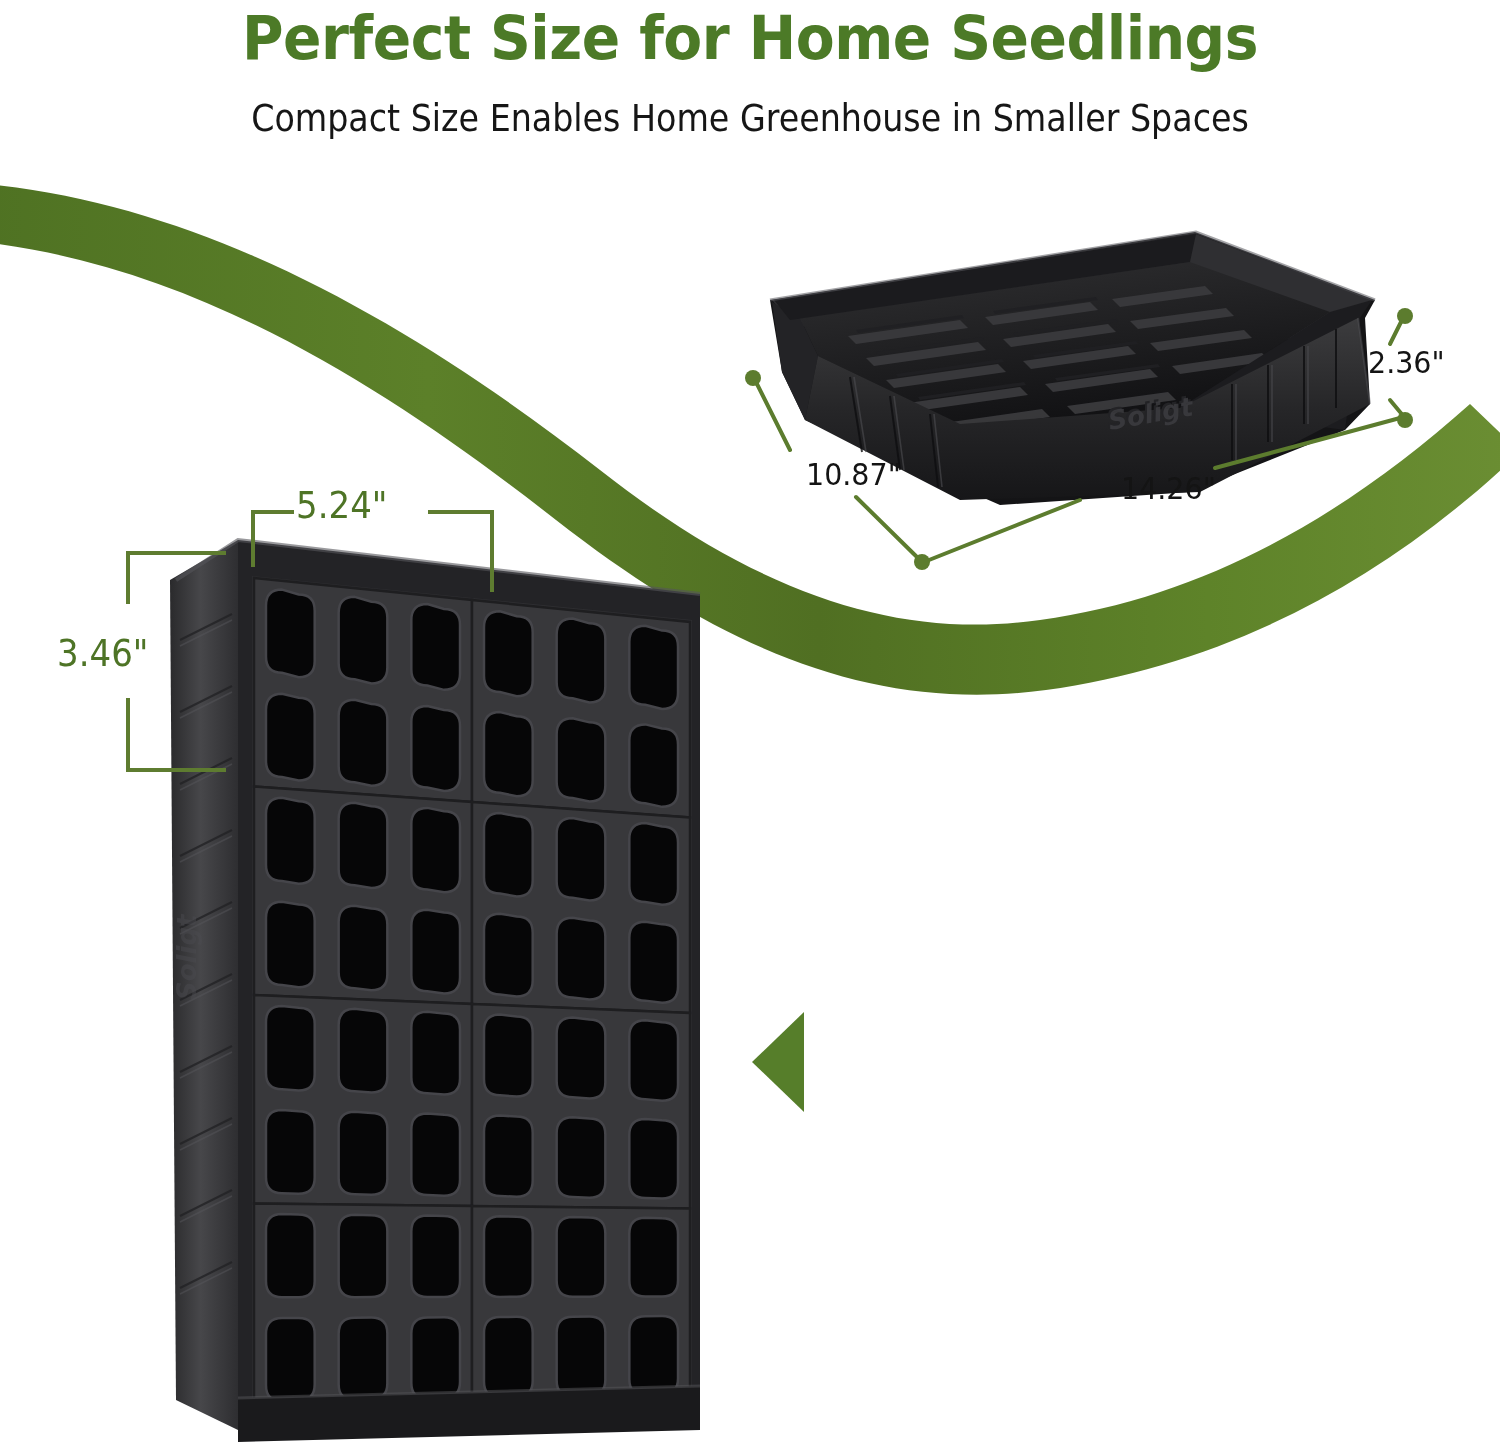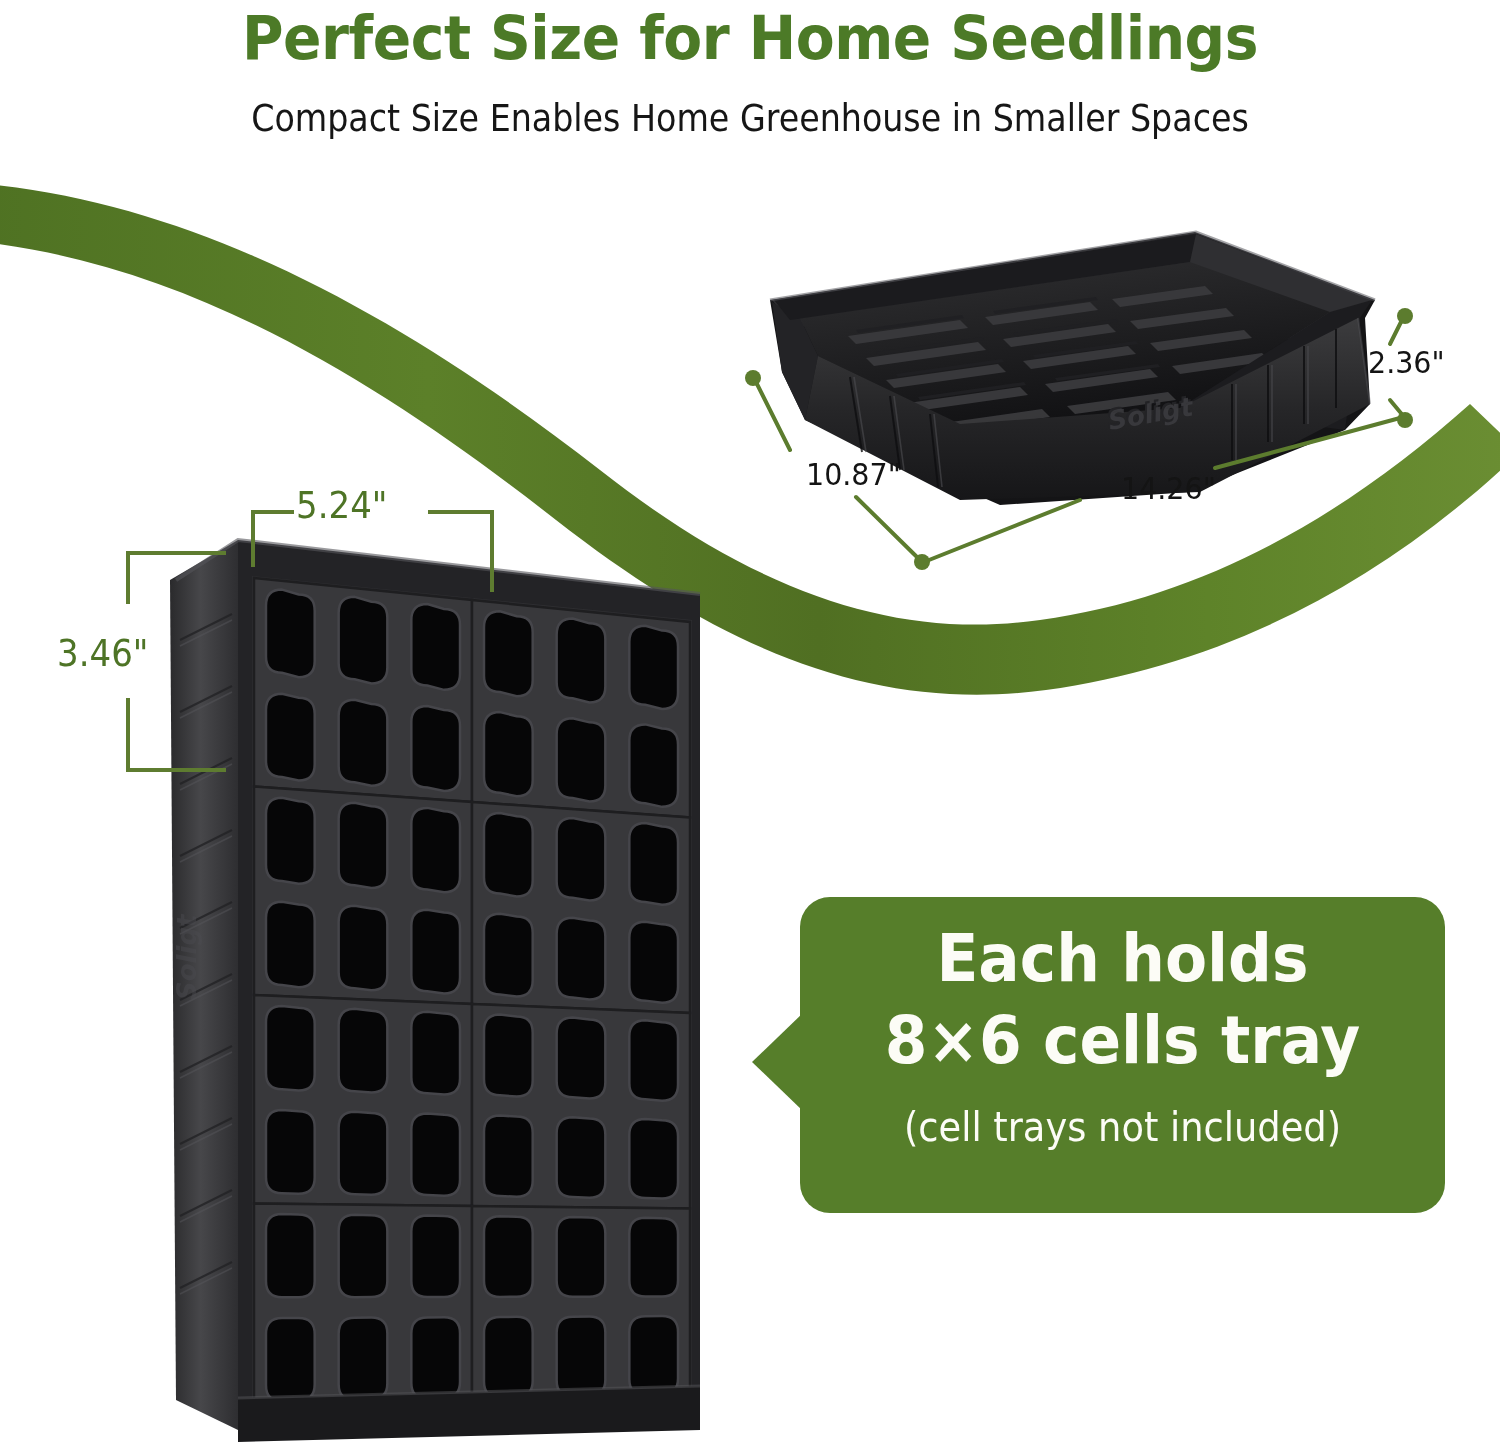--- a/index.html
+++ b/index.html
@@ -477,19 +477,14 @@
 
       <path d="M224,553 L128,553 L128,602"></path>
       <path d="M128,700 L128,770 L224,770"></path>
     </g>
   </svg>
 
   <div class="dimtext" id="dim-524">5.24"</div>
   <div class="dimtext" id="dim-346">3.46"</div>
 
   <div id="callout-tail"></div>
-  <div id="callout">
-    <div class="co-line" id="co1">Each holds</div>
-    <div class="co-line" id="co2">8×6 cells tray</div>
-    <div class="co-line" id="co3">(cell trays not included)</div>
-  </div>
 
 </div>
 
 </body></html>

